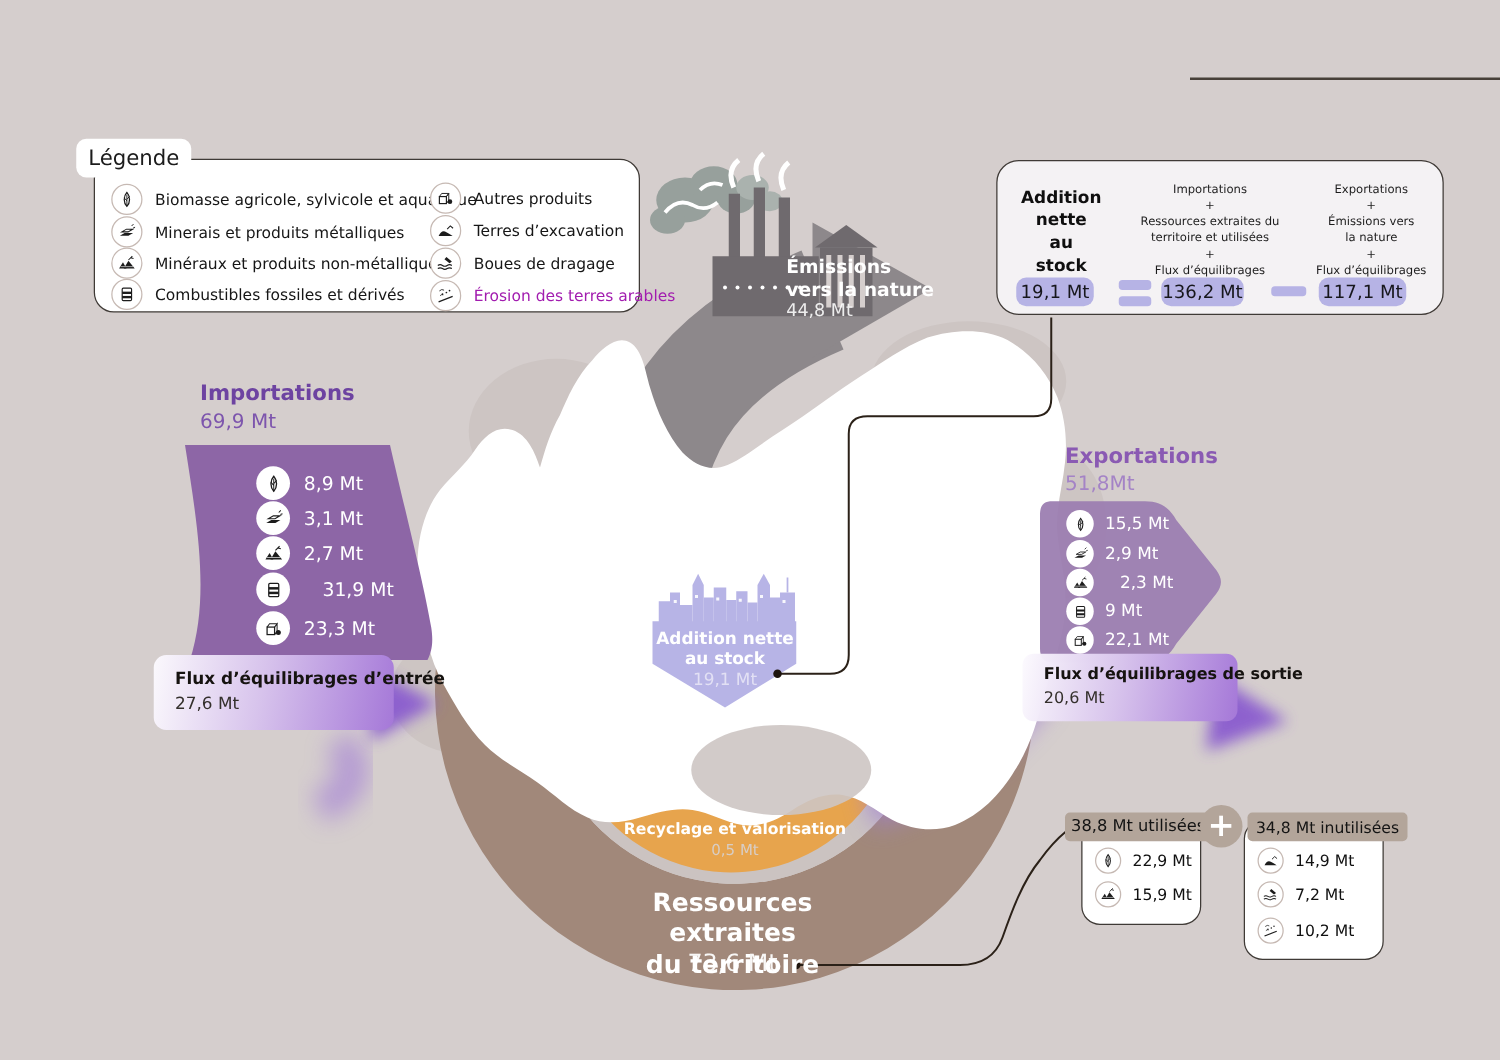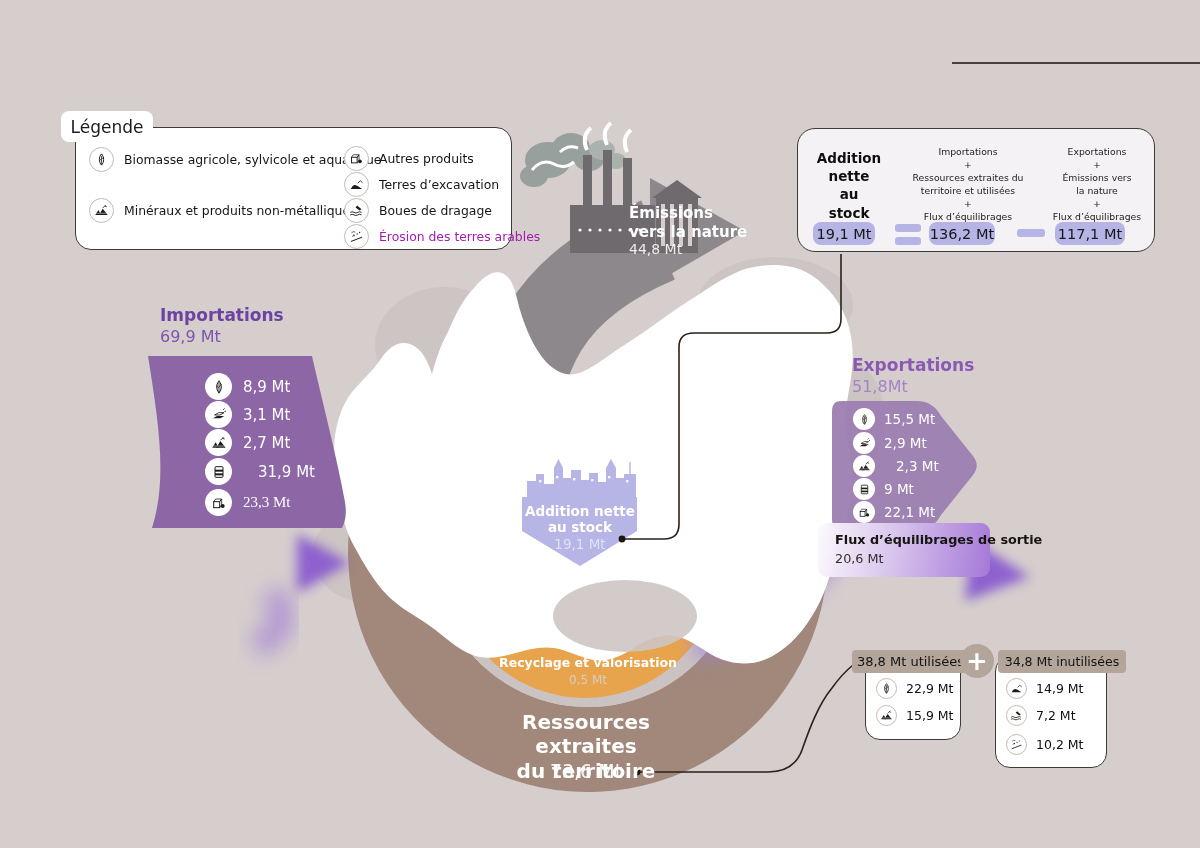--- a/index.html
+++ b/index.html
@@ -199,27 +199,43 @@
   <div class="abs panel" style="left:75px;top:127px;width:437px;height:123px;"></div>
 
   <div class="abs row" style="left:89px;top:147px;gap:10px;">
     <span class="icir bordered" style="width:25px;height:25px;">
         <svg width="15" height="15">
           <use href="#i-biomasse"></use>
         </svg>
       </span>
     <span style="font-size:12.4px;color:#161616;">Biomasse agricole, sylvicole et aquatique</span>
   </div>
+  <div class="abs row" style="left:89px;top:173px;gap:10px;">
+    <span class="icir bordered" style="width:25px;height:25px;">
+        <svg width="15" height="15">
+          <use href="#i-minerais"></use>
+        </svg>
+      </span>
+    <span style="font-size:12.4px;color:#161616;">Minerais et produits métalliques</span>
+  </div>
   <div class="abs row" style="left:89px;top:198px;gap:10px;">
     <span class="icir bordered" style="width:25px;height:25px;">
         <svg width="15" height="15">
           <use href="#i-mineraux"></use>
         </svg>
       </span>
     <span style="font-size:12.4px;color:#161616;">Minéraux et produits non-métalliques</span>
+  </div>
+  <div class="abs row" style="left:89px;top:223px;gap:10px;">
+    <span class="icir bordered" style="width:25px;height:25px;">
+        <svg width="15" height="15">
+          <use href="#i-combustibles"></use>
+        </svg>
+      </span>
+    <span style="font-size:12.4px;color:#161616;">Combustibles fossiles et dérivés</span>
   </div>
   <div class="abs row" style="left:344px;top:146px;gap:10px;">
     <span class="icir bordered" style="width:25px;height:25px;">
         <svg width="15" height="15">
           <use href="#i-autres"></use>
         </svg>
       </span>
     <span style="font-size:12.4px;color:#161616;">Autres produits</span>
   </div>
   <div class="abs row" style="left:344px;top:172px;gap:10px;">
@@ -314,23 +330,27 @@
         </svg>
       </span>
     <span class="white-txt" style="font-size:15px;">31,9 Mt</span>
   </div>
   <div class="abs row" style="left:205px;top:489px;gap:11px;">
     <span class="icir" style="width:27px;height:27px;">
         <svg width="16" height="16">
           <use href="#i-autres"></use>
         </svg>
       </span>
-    <span class="white-txt" style="font-size:15px;font-family:Liberation Serif, serif;">23,3 Mt</span>
-  </div>
-
+    <span class="white-txt" style="font-size:15px;">23,3 Mt</span>
+  </div>
+
+  <div class="abs gradarrow" style="left:123px;top:524px;width:192px;height:60px;">
+    <div class="abs b" style="left:17px;top:11px;font-size:13.5px;color:#161310;white-space:nowrap;">Flux d’équilibrages d’entrée</div>
+    <div class="abs" style="left:17px;top:31px;font-size:13.5px;color:#34302c;">27,6 Mt</div>
+  </div>
 
   <div class="abs txt b" style="left:852px;top:355px;font-size:17px;color:#8a5ab3;">Exportations</div>
   <div class="abs txt" style="left:852px;top:377px;font-size:16px;color:#a483c6;">51,8Mt</div>
 
   <div class="abs row" style="left:853px;top:408px;gap:9px;">
     <span class="icir" style="width:22px;height:22px;">
         <svg width="13" height="13">
           <use href="#i-biomasse"></use>
         </svg>
       </span>

